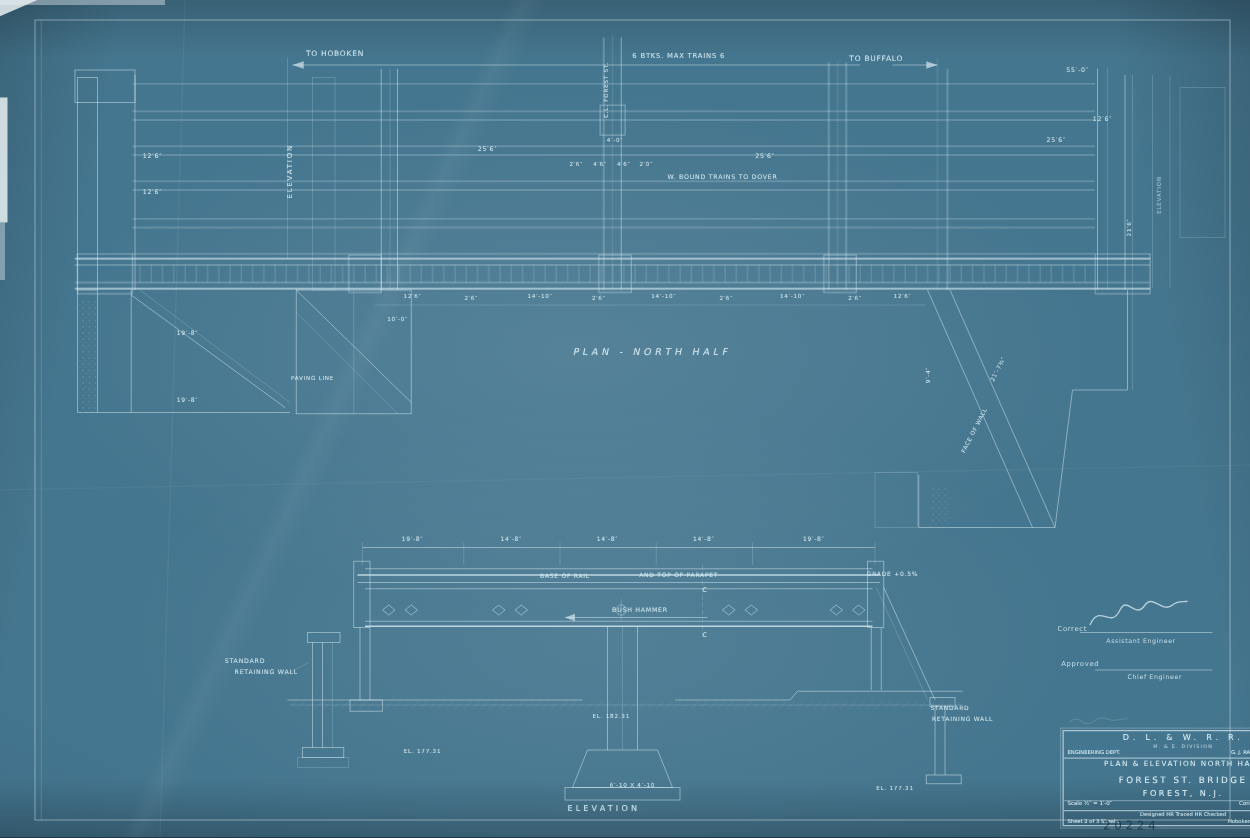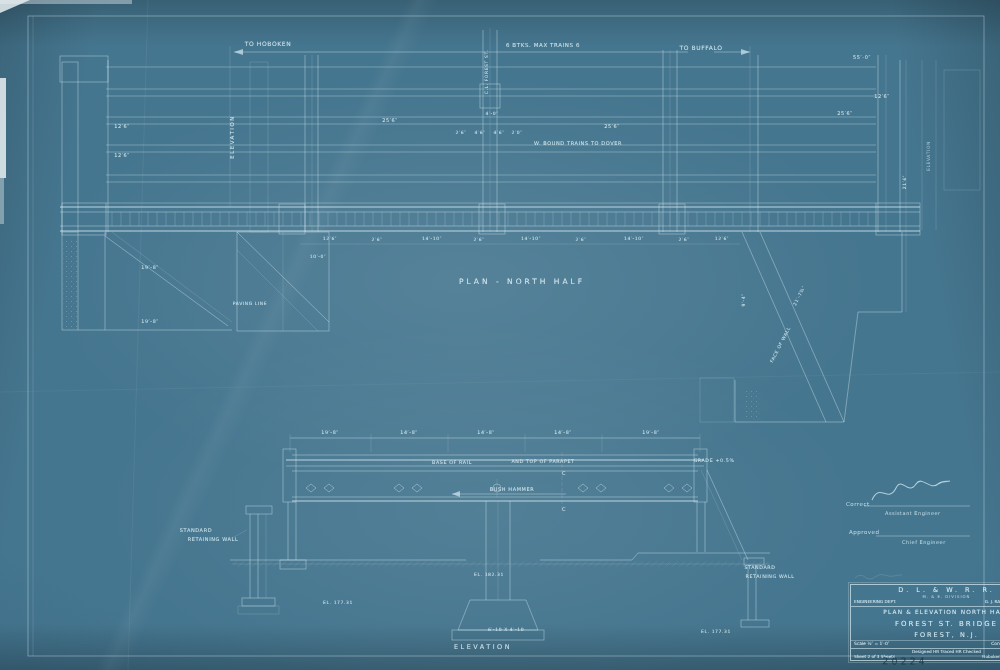--- a/index.html
+++ b/index.html
@@ -286,21 +286,21 @@
       <div class="ann" style="left: 196px; top: 530px; font-size: 5px;">Standard</div>
       <div class="ann" style="left: 213px; top: 539px; font-size: 5px;">Retaining Wall</div>
       <div class="ann" style="left: 760px; top: 568px; font-size: 4.8px;">Standard</div>
       <div class="ann" style="left: 770px; top: 577px; font-size: 4.8px;">Retaining Wall</div>
       <div class="ann" style="left: 489px; top: 575px; font-size: 4.5px;">El. 182.31</div>
       <div class="ann" style="left: 506px; top: 630px; font-size: 4.5px;">6′-10 x 4′-10</div>
       <div class="ann" style="left: 338px; top: 603px; font-size: 4.5px;">El. 177.31</div>
       <div class="ann" style="left: 716px; top: 632px; font-size: 4.5px;">El. 177.31</div>
     </div>
 
-  <div class="lbl plan-title" style="left:522px;top:282px;">PLAN - NORTH HALF</div>
+  <div class="lbl plan-title" style="left:522px;top:282px;font-style:italic;">PLAN - NORTH HALF</div>
   <div class="lbl elev-title" style="left:483px;top:647px;">ELEVATION</div>
   <div class="lbl vert" style="left:233px;top:137px;font-size:5.5px;letter-spacing:1.5px;">ELEVATION</div>
   <div class="lbl vert" style="left:929px;top:156px;font-size:4.5px;opacity:.6;">ELEVATION</div>
 
   <div class="sigtxt" style="left:846px;top:501px;font-size:5.5px;">Correct</div>
   <div class="sigtxt" style="left:885px;top:510px;font-size:5px;">Assistant Engineer</div>
   <div class="sigtxt" style="left:849px;top:529px;font-size:5.5px;">Approved</div>
   <div class="sigtxt" style="left:902px;top:539px;font-size:5px;">Chief Engineer</div>
 
   <div class="tb">

